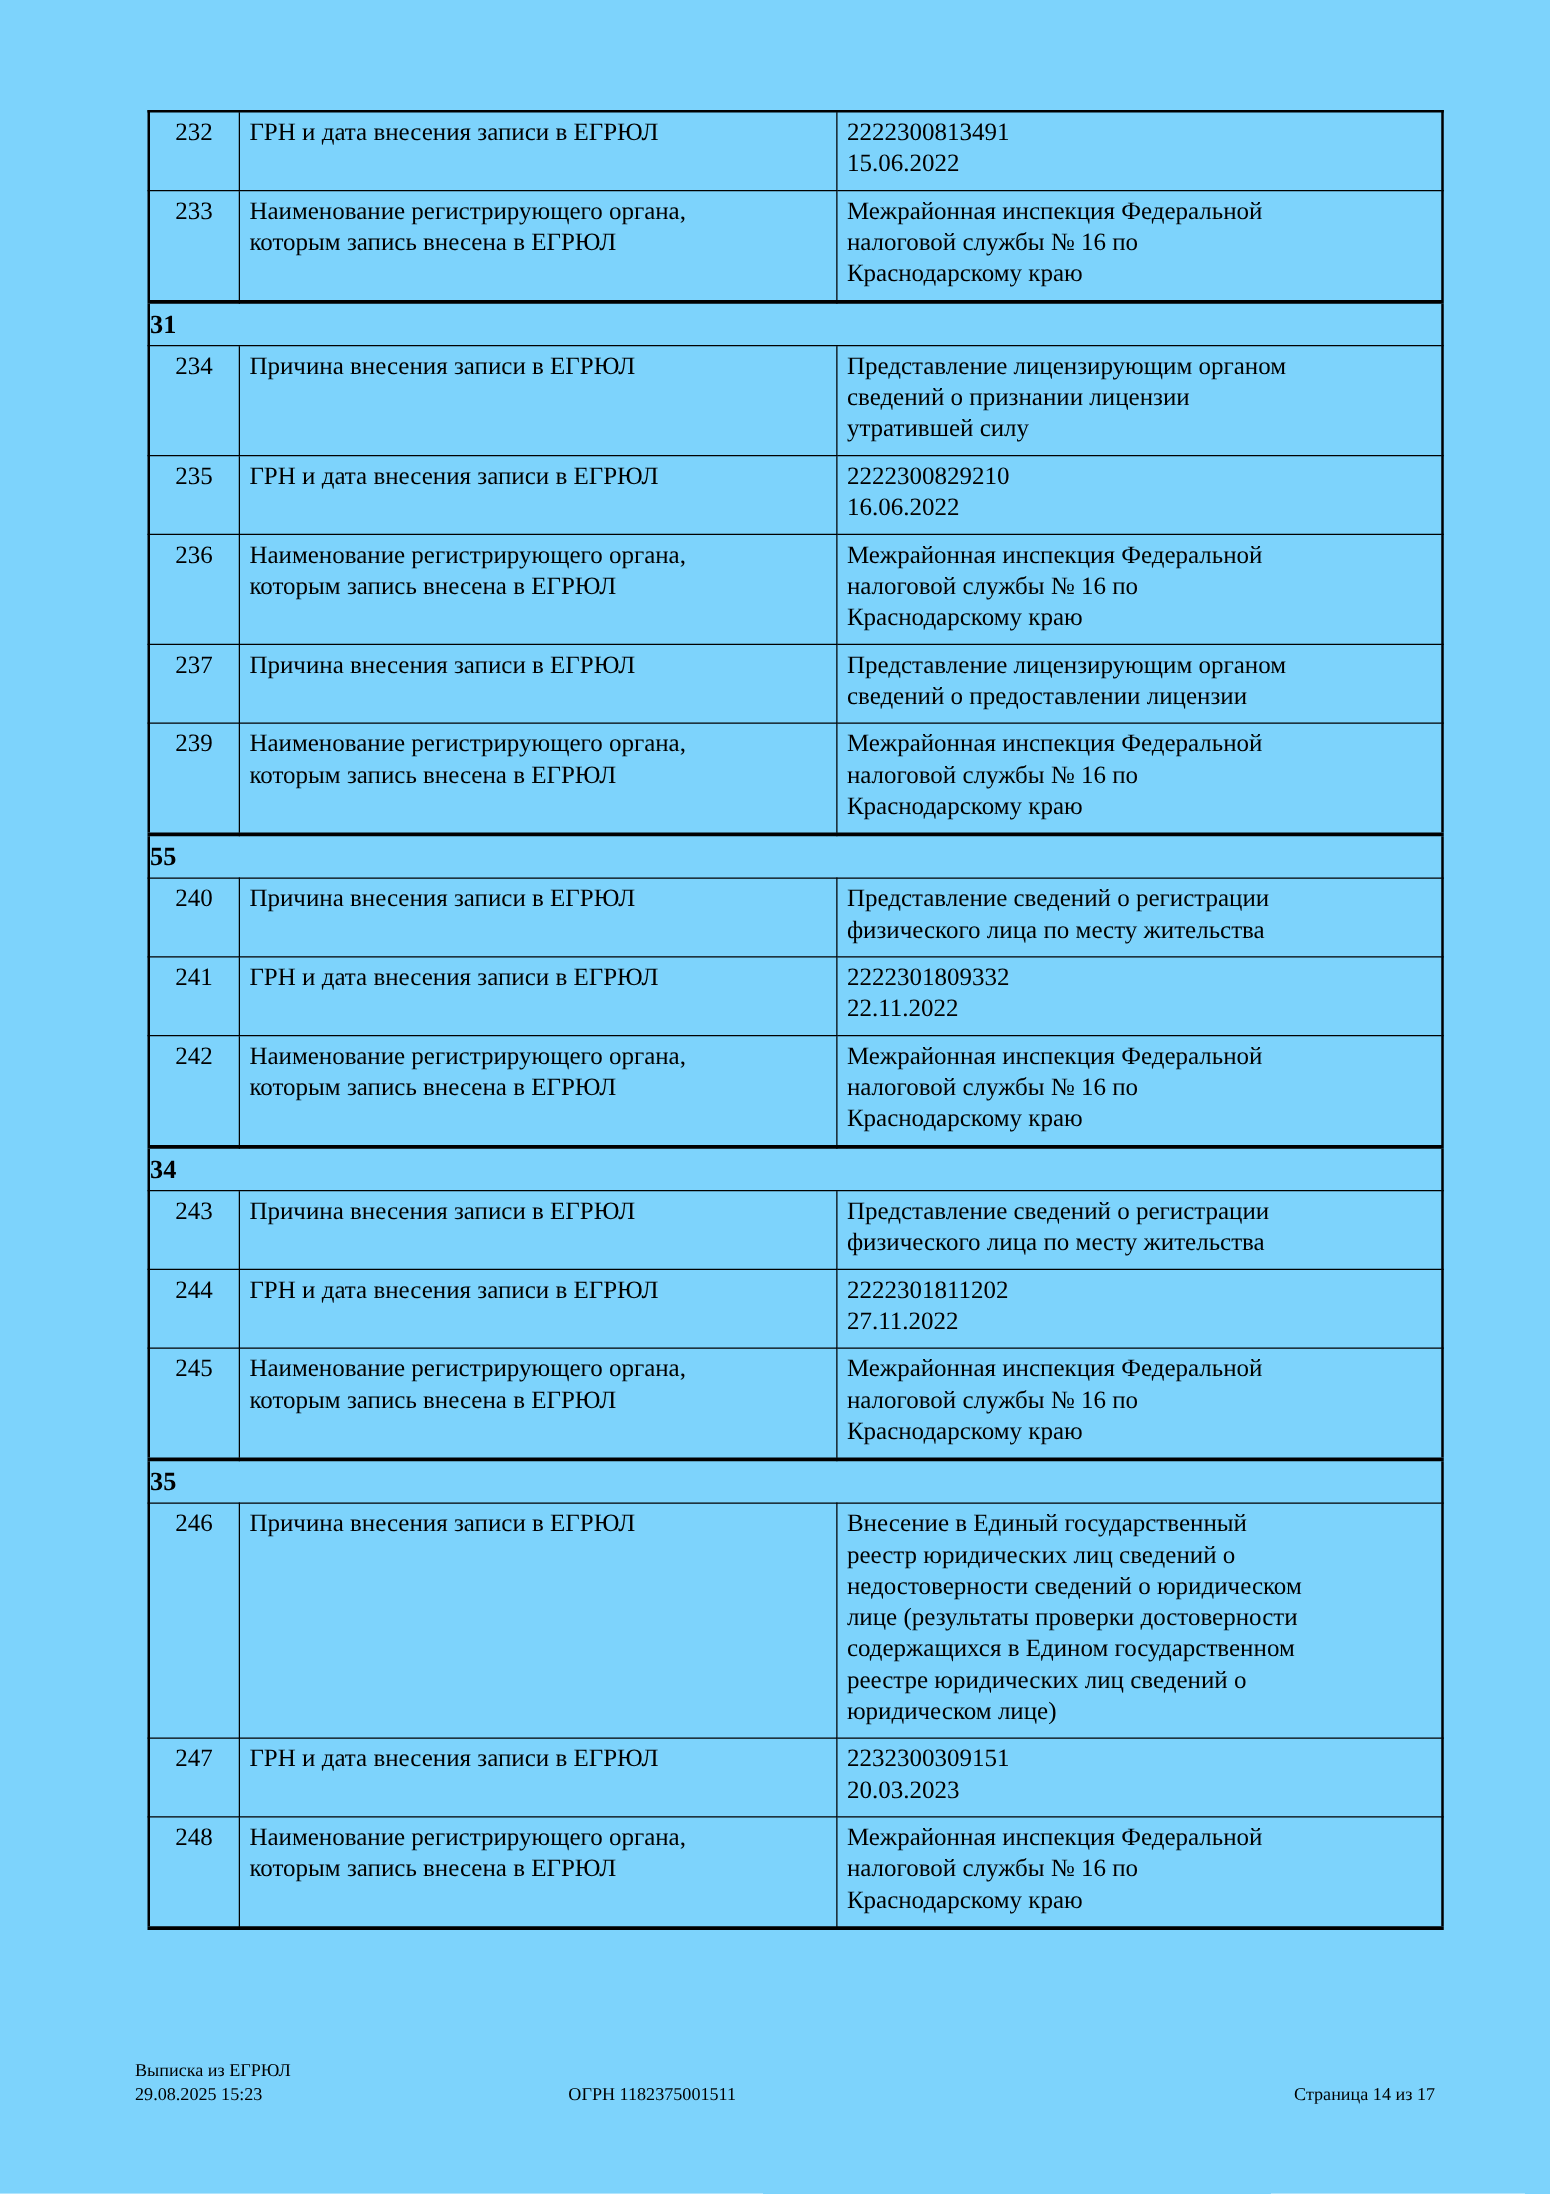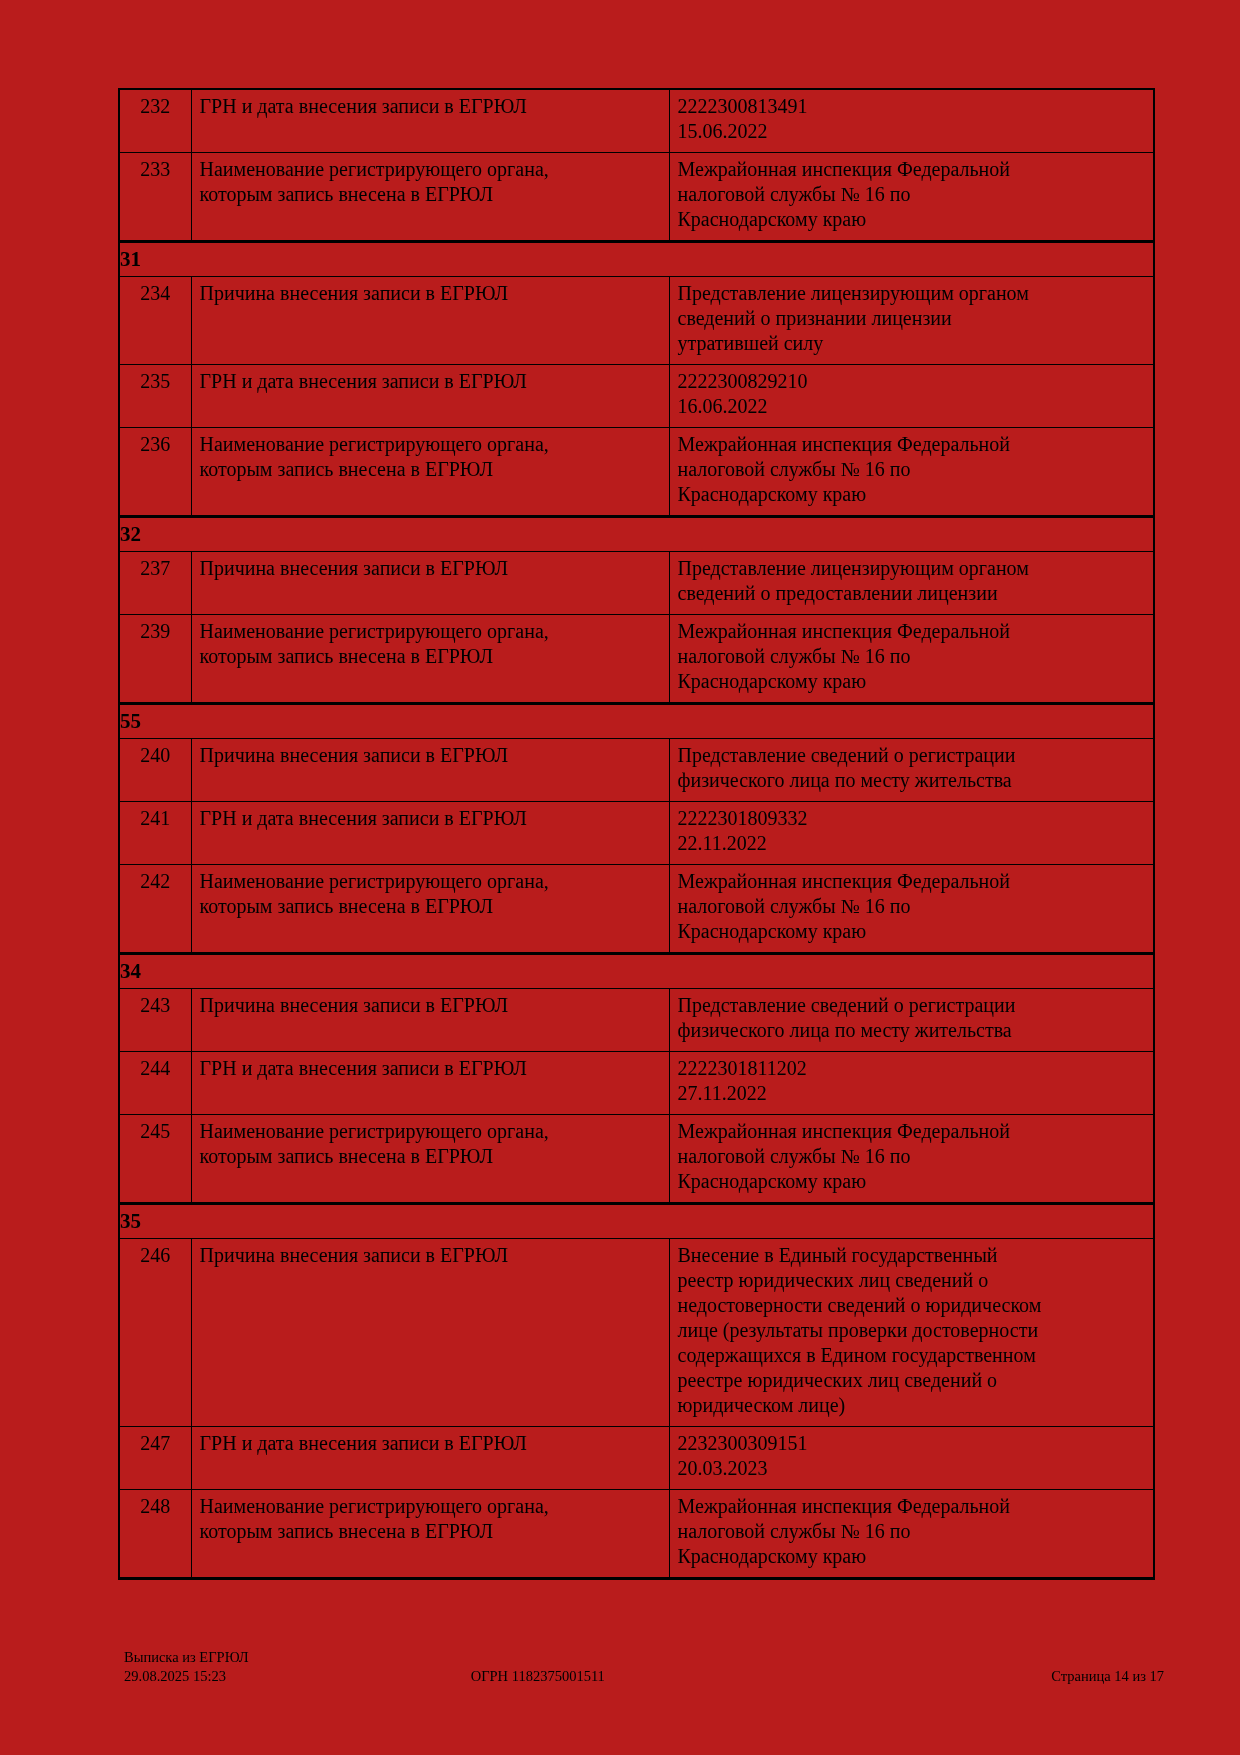--- a/index.html
+++ b/index.html
@@ -4,21 +4,21 @@
 <style>
   html, body {
     margin: 0;
     padding: 0;
     background: #ffffff;
   }
   .page {
     position: relative;
     width: 1240px;
     height: 1755px;
-    background: #b91c1c;
+    background: #7dd3fc;
     font-family: "Liberation Serif", serif;
     color: #000000;
     overflow: hidden;
   }
   table.egrul-table {
     position: absolute;
     left: 118px;
     top: 88px;
     width: 1035px;
     border-collapse: collapse;
@@ -48,21 +48,21 @@
     text-align: left;
     vertical-align: middle;
     font-weight: bold;
     font-size: 21px;
     line-height: 24px;
     padding: 4px 0 5px 0;
     white-space: normal;
   }
   .footer {
     position: absolute;
-    left: 124px;
+    left: 108px;
     top: 1648px;
     width: 1040px;
     display: flex;
     justify-content: space-between;
     align-items: flex-end;
     font-size: 14.5px;
     line-height: 19px;
   }
   .footer-left   { flex: 1; text-align: left; }
   .footer-center { flex: 1; text-align: left; }
@@ -110,23 +110,20 @@
           <td class="cell cell-value">2222300829210
 16.06.2022</td>
         </tr>
         <tr class="data-row">
           <td class="cell cell-num">236</td>
           <td class="cell cell-label">Наименование регистрирующего органа,
 которым запись внесена в ЕГРЮЛ</td>
           <td class="cell cell-value">Межрайонная инспекция Федеральной
 налоговой службы № 16 по
 Краснодарскому краю</td>
-        </tr>
-        <tr class="section-row">
-          <td colspan="3">32</td>
         </tr>
         <tr class="data-row">
           <td class="cell cell-num">237</td>
           <td class="cell cell-label">Причина внесения записи в ЕГРЮЛ</td>
           <td class="cell cell-value">Представление лицензирующим органом
 сведений о предоставлении лицензии</td>
         </tr>
         <tr class="data-row">
           <td class="cell cell-num">239</td>
           <td class="cell cell-label">Наименование регистрирующего органа,

